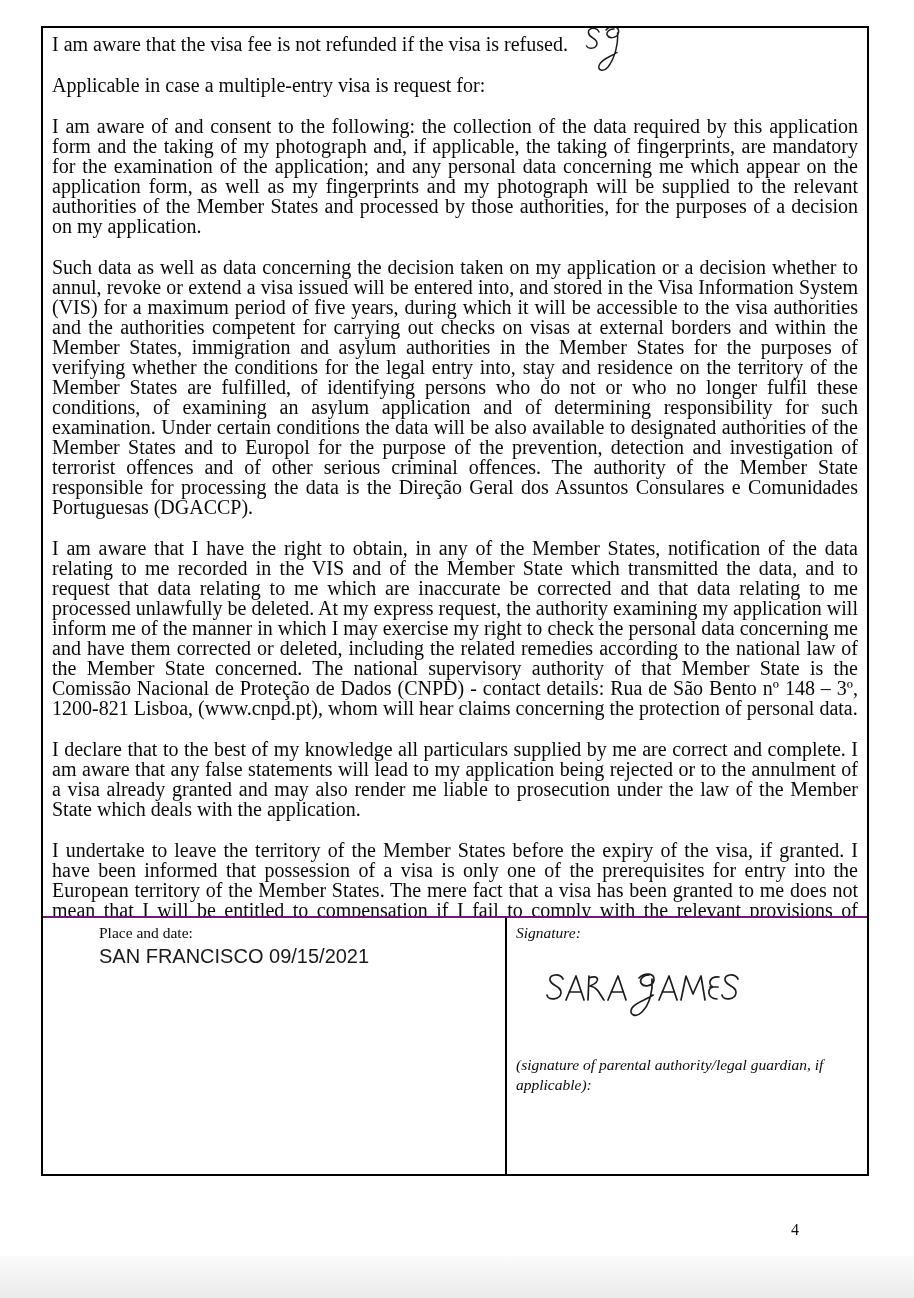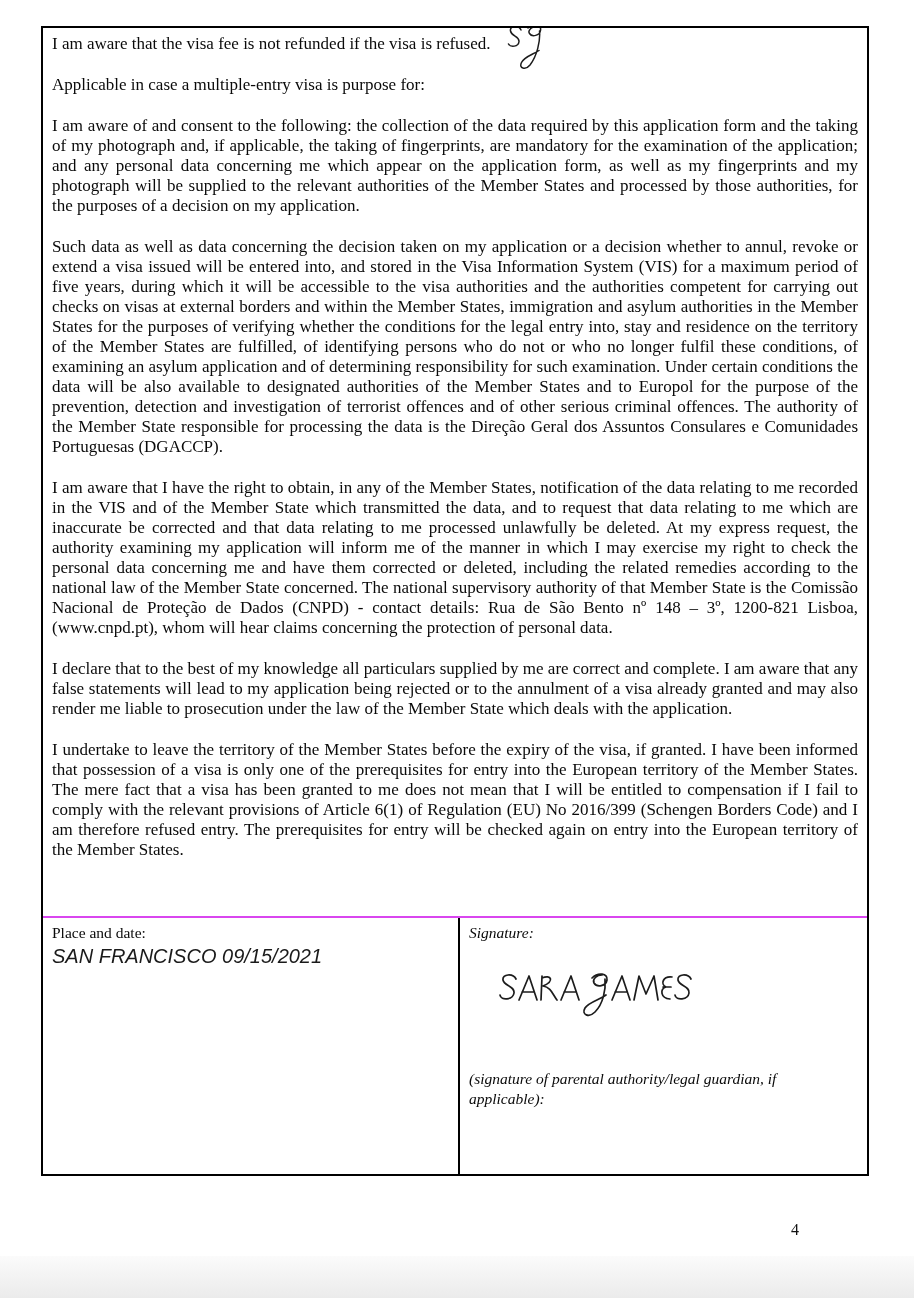--- a/index.html
+++ b/index.html
@@ -19,70 +19,70 @@
     border: 2px solid #000;
     background: #fff;
   }
   .statements {
     box-sizing: border-box;
     height: 888px;
     padding: 6px 9px 0 9px;
     overflow: hidden;
   }
   p.stmt {
-    font-size: 17px;
+    font-size: 20px;
     line-height: 20px;
     text-align: justify;
     margin: 0 0 21px 0;
   }
   .initials-wrap {
     display: inline-block;
     width: 50px;
     height: 1px;
     position: relative;
     overflow: visible;
     vertical-align: baseline;
   }
   .sj-svg {
     position: absolute;
     left: 10px;
     top: -31px;
     overflow: visible;
   }
   .bottom-row {
     display: flex;
-    border-top: 2px solid #d946ef;
+    border-top: 2px solid #701a75;
     height: 258px;
     box-sizing: border-box;
+    padding-left: 47px;
   }
   .cell {
     box-sizing: border-box;
     padding: 5px 9px;
   }
   .cell.place-date { width: 417px; border-right: 2px solid #000; }
   .cell.signature  { flex: 1; font-style: italic; }
   .cell-label { font-size: 15.5px; line-height: 20px; }
   .place-date-value {
     font-family: "Liberation Sans", sans-serif;
     font-size: 20px;
     line-height: 24px;
     color: #1a1a1a;
     margin-top: 1px;
     white-space: nowrap;
-    font-style: italic;
   }
   .signature-svg {
     display: block;
     margin: 20px 0 0 26px;
     overflow: visible;
   }
   .guardian-note {
     font-size: 15.5px;
     line-height: 20px;
-    margin-top: 48px;
+    margin-top: 34px;
     max-width: 345px;
   }
   .page-number {
     position: absolute;
     left: 791px;
     top: 1221px;
     font-size: 16px;
     color: #111;
   }
   .footer-strip {
@@ -104,21 +104,21 @@
       <span>I am aware that the visa fee is not refunded if the visa is refused.</span>
       <span class="initials-wrap">
         <svg class="sj-svg" width="42" height="58" viewBox="0 0 42 58" aria-label="SJ">
           <path class="ink" stroke-width="1.5" d="M16,13 C13.5,7.5 4.5,8.5 5.5,14 C6.5,19.5 14.5,19 14,24.5 C13.5,30 5.5,30.5 3.5,27"></path>
           <path class="ink" stroke-width="1.5" d="M23,11 C28,5.5 36.5,7 35.5,13.5 C34.8,18.5 27,20.5 24.5,16.5 C22.5,13.5 26.5,9.5 31,10 M34.5,14 C35.5,24 32,39 25,48 C20.5,53.5 13.5,51.5 16.5,45.5 C19.5,39.5 28,37.5 34,33.5"></path>
         </svg>
       </span>
     </p>
 
     <p class="stmt">
-      <span>Applicable in case a multiple-entry visa is purpose for:</span>
+      <span>Applicable in case a multiple-entry visa is request for:</span>
     </p>
 
 
     <p class="stmt">
       <span>I am aware of and consent to the following: the collection of the data required by this application form and the taking of my photograph and, if applicable, the taking of fingerprints, are mandatory for the examination of the application; and any personal data concerning me which appear on the application form, as well as my fingerprints and my photograph will be supplied to the relevant authorities of the Member States and processed by those authorities, for the purposes of a decision on my application.</span>
     </p>
 
     <p class="stmt">
       <span>Such data as well as data concerning the decision taken on my application or a decision whether to annul, revoke or extend a visa issued will be entered into, and stored in the Visa Information System (VIS) for a maximum period of five years, during which it will be accessible to the visa authorities and the authorities competent for carrying out checks on visas at external borders and within the Member States, immigration and asylum authorities in the Member States for the purposes of verifying whether the conditions for the legal entry into, stay and residence on the territory of the Member States are fulfilled, of identifying persons who do not or who no longer fulfil these conditions, of examining an asylum application and of determining responsibility for such examination. Under certain conditions the data will be also available to designated authorities of the Member States and to Europol for the purpose of the prevention, detection and investigation of terrorist offences and of other serious criminal offences. The authority of the Member State responsible for processing the data is the Direção Geral dos Assuntos Consulares e Comunidades Portuguesas (DGACCP).</span>
     </p>

